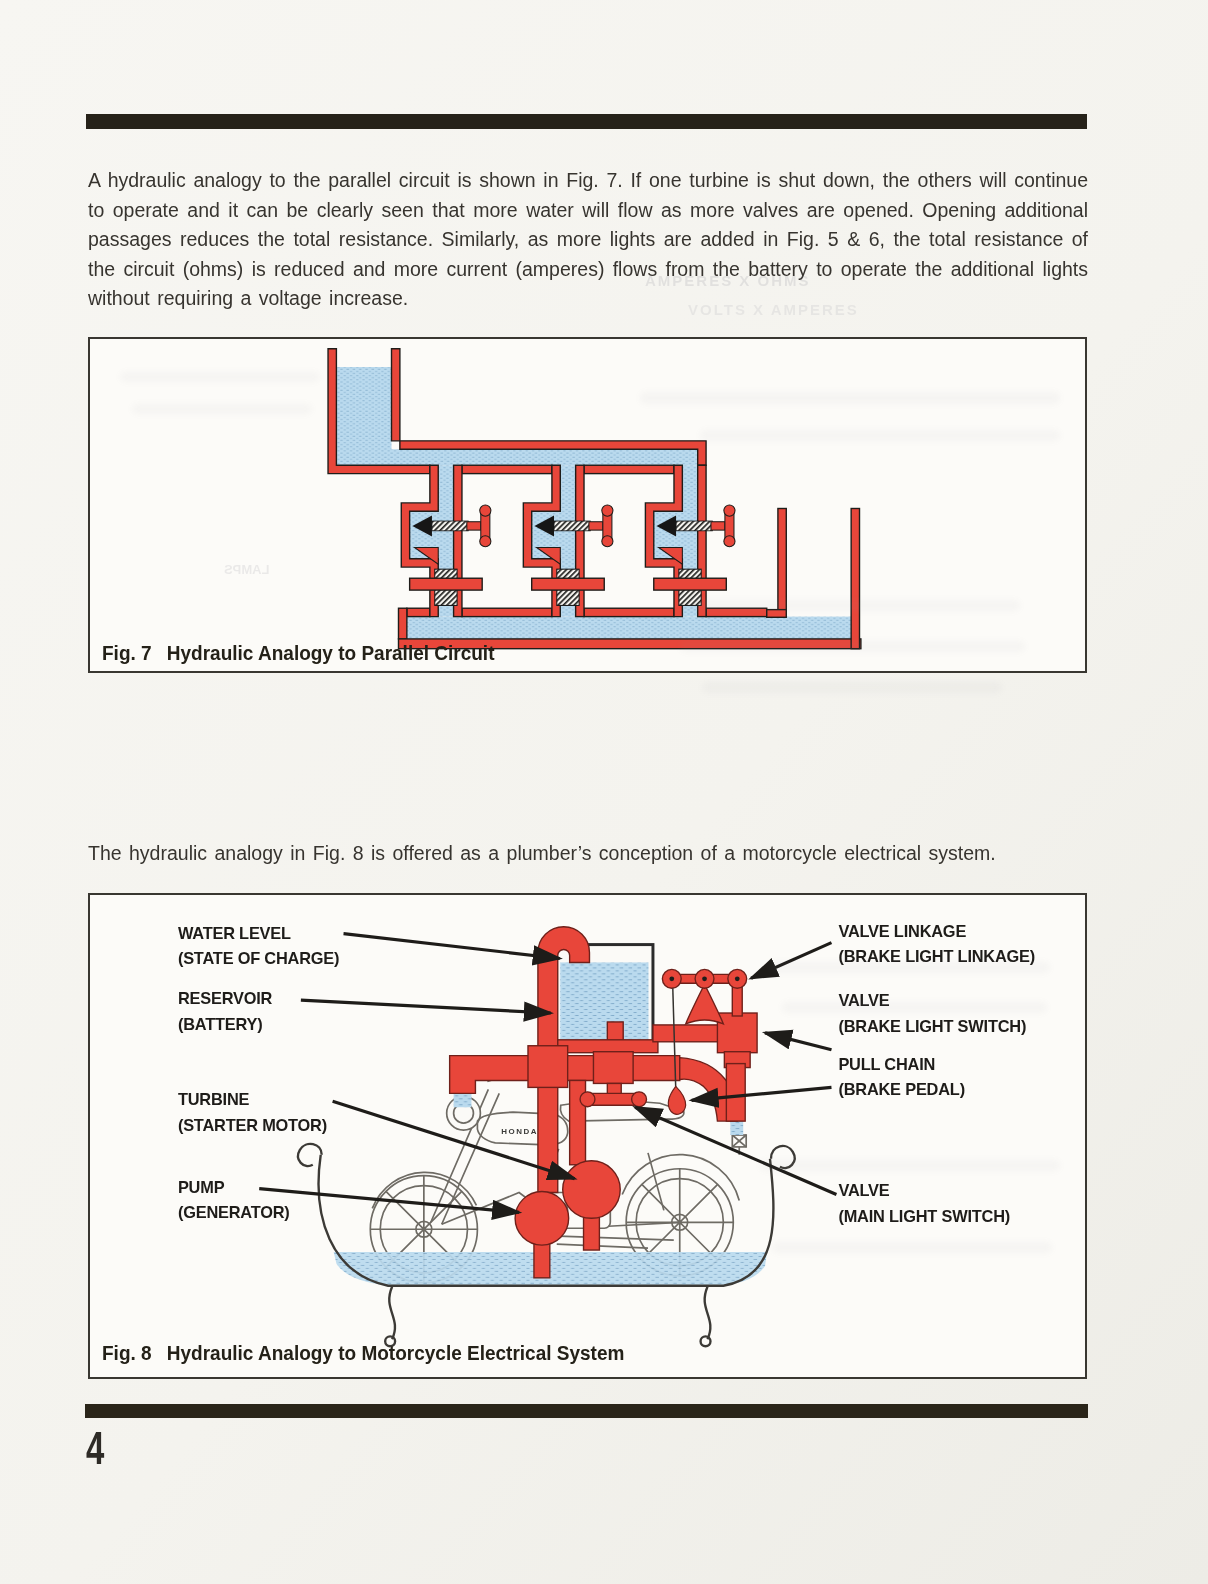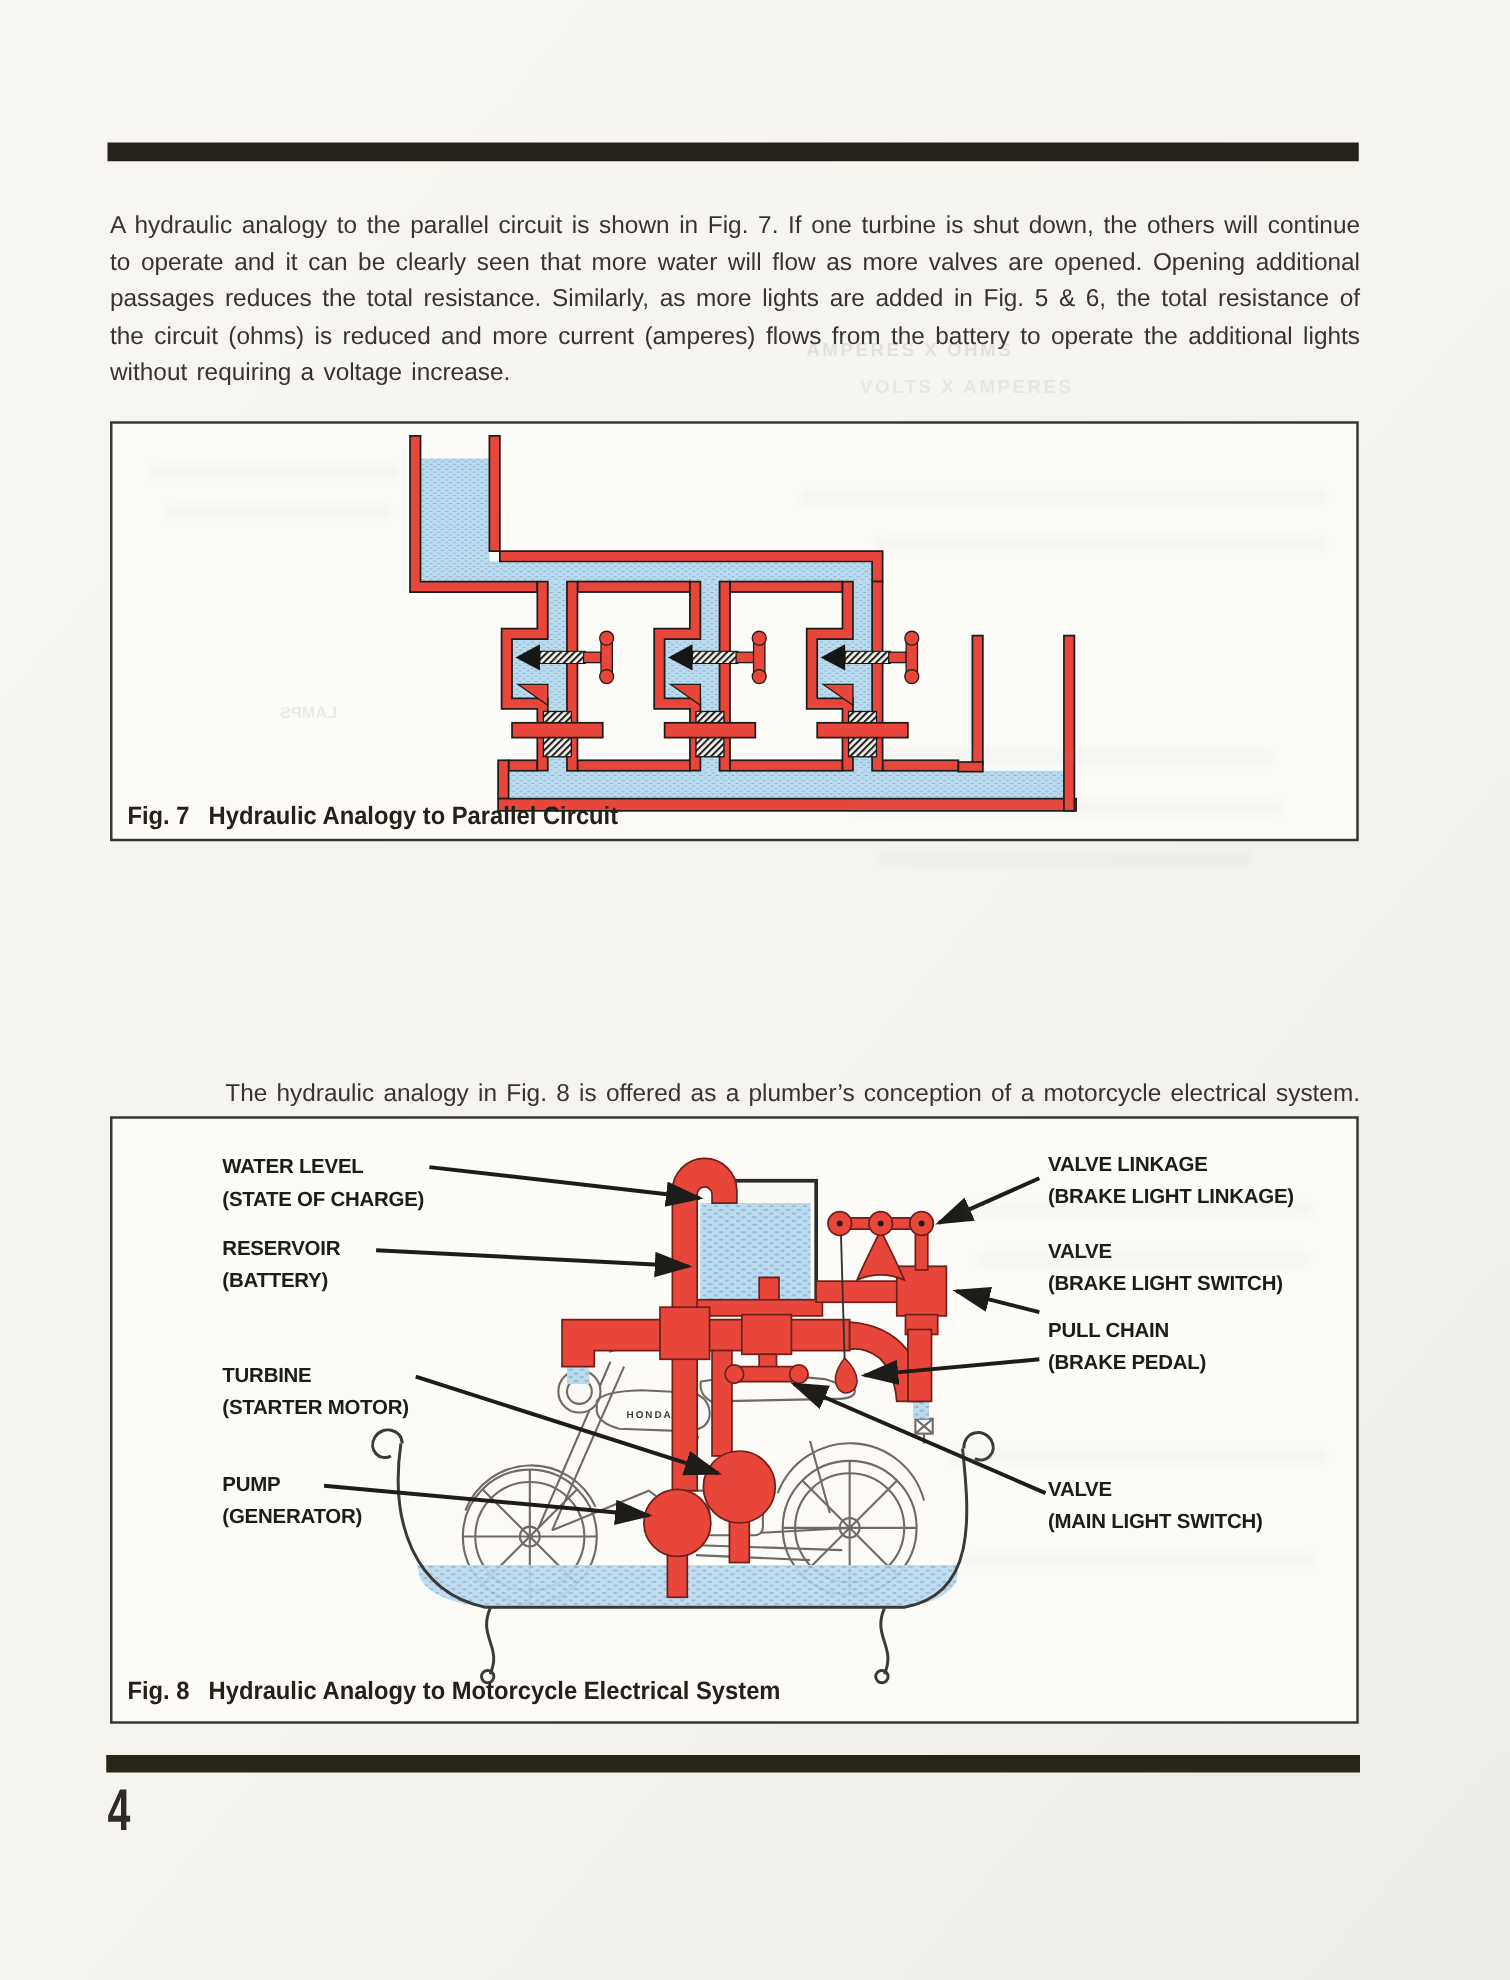--- a/index.html
+++ b/index.html
@@ -7,21 +7,21 @@
         background:linear-gradient(130deg,#f7f6f2 0%,#f4f3ee 55%,#edece6 100%);
         font-family:"Liberation Sans",sans-serif;}
   .title{position:absolute;left:88px;top:70px;margin:0;font-size:34px;font-weight:800;color:#2c2925;white-space:nowrap;}
   .condense{display:inline-block;transform:scaleX(.80);transform-origin:left center;letter-spacing:1px;}
   .bar{position:absolute;background:#262219;}
   .bar-top{left:86px;top:114px;width:1001px;height:15px;}
   .bar-bottom{left:85px;top:1404px;width:1003px;height:14px;background:#2a2519;}
   .para{position:absolute;left:88px;width:1000px;margin:0;font-size:19.5px;line-height:29.6px;
         color:#37342f;text-align:justify;word-spacing:2px;}
   .intro{top:166px;}
-  .p2{top:861px;text-align:right;}
+  .p2{top:839px;text-align:left;}
   .figbox{position:absolute;left:88px;width:999px;border:2px solid #393731;background:#fcfbf8;box-sizing:border-box;}
   .fig7{top:337px;height:336px;}
   .fig8{top:893px;height:486px;}
   .figsvg{position:absolute;left:0;top:0;width:100%;height:100%;}
   .caption{position:absolute;left:12px;bottom:6px;display:flex;gap:16px;font-size:20px;font-weight:700;
            color:#242118;transform:scaleX(.95);transform-origin:left;white-space:nowrap;}
   .fig8 .caption{bottom:12px;}
   .page-number{position:absolute;left:86px;top:1420px;font-size:47px;font-weight:800;color:#2e2b26;
                transform:scaleX(.70);transform-origin:left;}
   .ghost{position:absolute;margin:0;color:#6f6f7e;font-weight:700;pointer-events:none;white-space:nowrap;}

